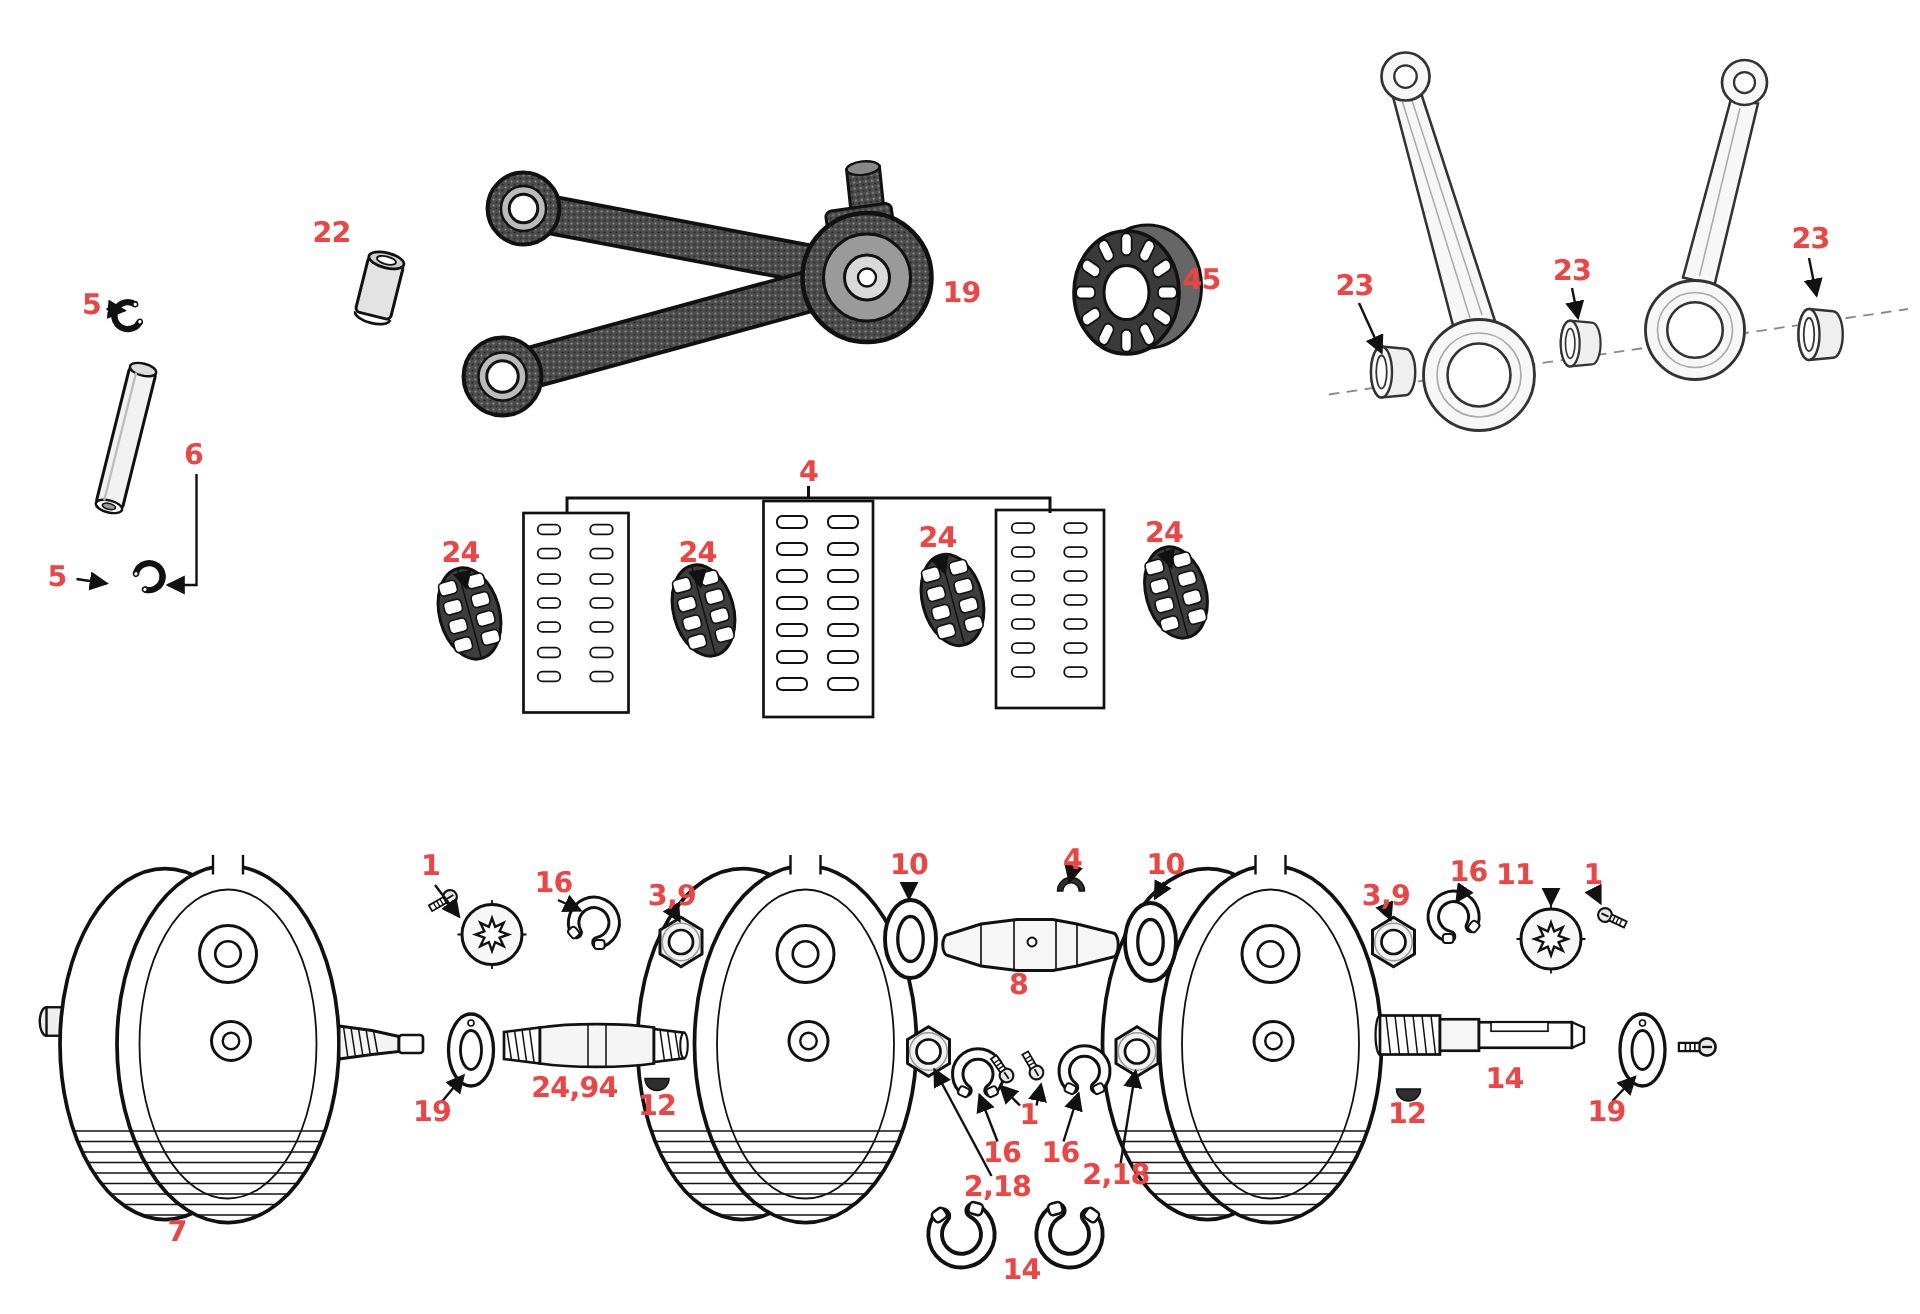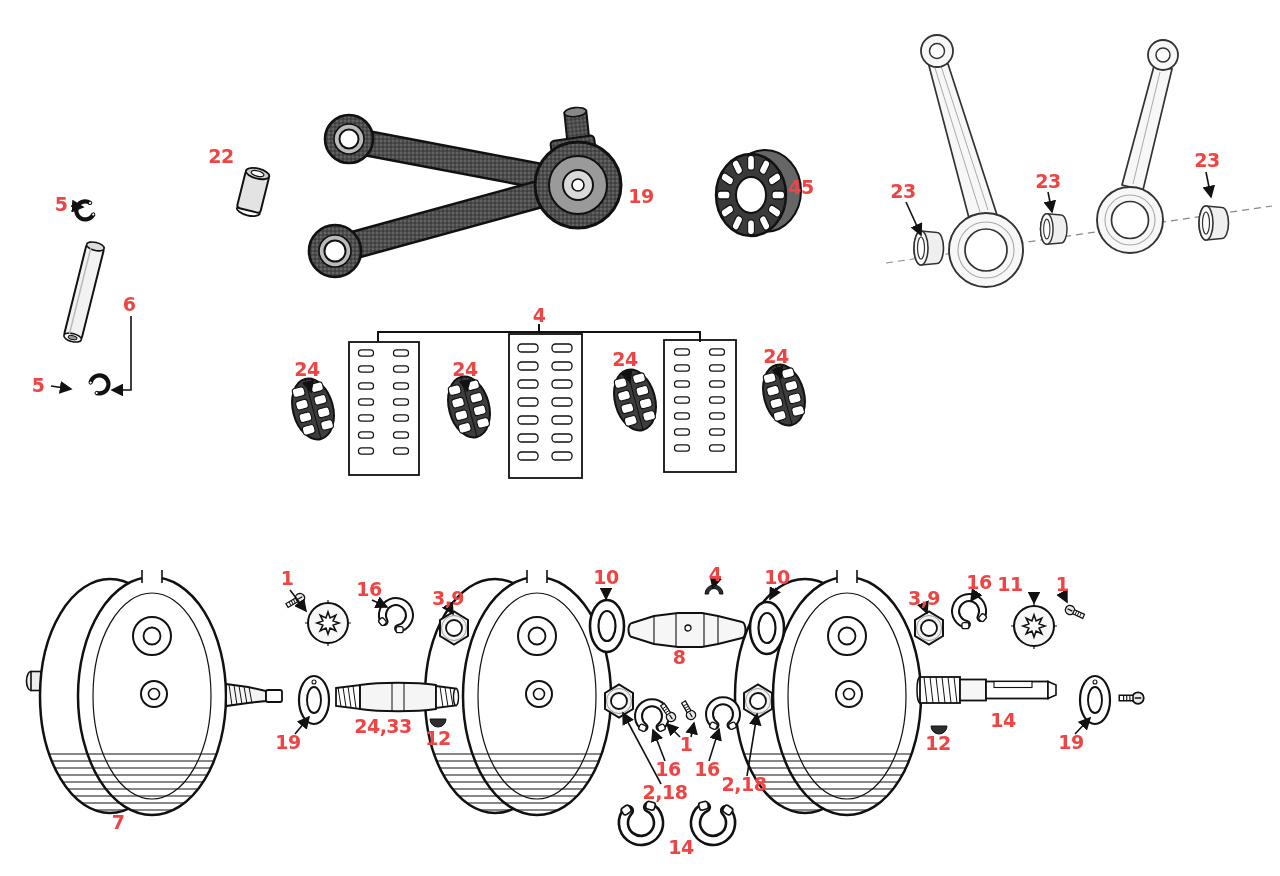--- a/index.html
+++ b/index.html
@@ -389,21 +389,21 @@
 <div class="lbl" style="left:448px;top:598px">3,9</div>
 <div class="lbl" style="left:606px;top:577px">10</div>
 <div class="lbl" style="left:715px;top:574px">4</div>
 <div class="lbl" style="left:777px;top:577px">10</div>
 <div class="lbl" style="left:679px;top:657px">8</div>
 <div class="lbl" style="left:924px;top:598px">3,9</div>
 <div class="lbl" style="left:979px;top:582px">16</div>
 <div class="lbl" style="left:1010px;top:584px">11</div>
 <div class="lbl" style="left:1062px;top:584px">1</div>
 <div class="lbl" style="left:288px;top:742px">19</div>
-<div class="lbl" style="left:383px;top:726px">24,33</div>
+<div class="lbl" style="left:383px;top:726px">24,94</div>
 <div class="lbl" style="left:438px;top:738px">12</div>
 <div class="lbl" style="left:686px;top:744px">1</div>
 <div class="lbl" style="left:668px;top:769px">16</div>
 <div class="lbl" style="left:707px;top:769px">16</div>
 <div class="lbl" style="left:665px;top:792px">2,18</div>
 <div class="lbl" style="left:744px;top:784px">2,18</div>
 <div class="lbl" style="left:938px;top:743px">12</div>
 <div class="lbl" style="left:1003px;top:720px">14</div>
 <div class="lbl" style="left:1071px;top:742px">19</div>
 <div class="lbl" style="left:118px;top:822px">7</div>

